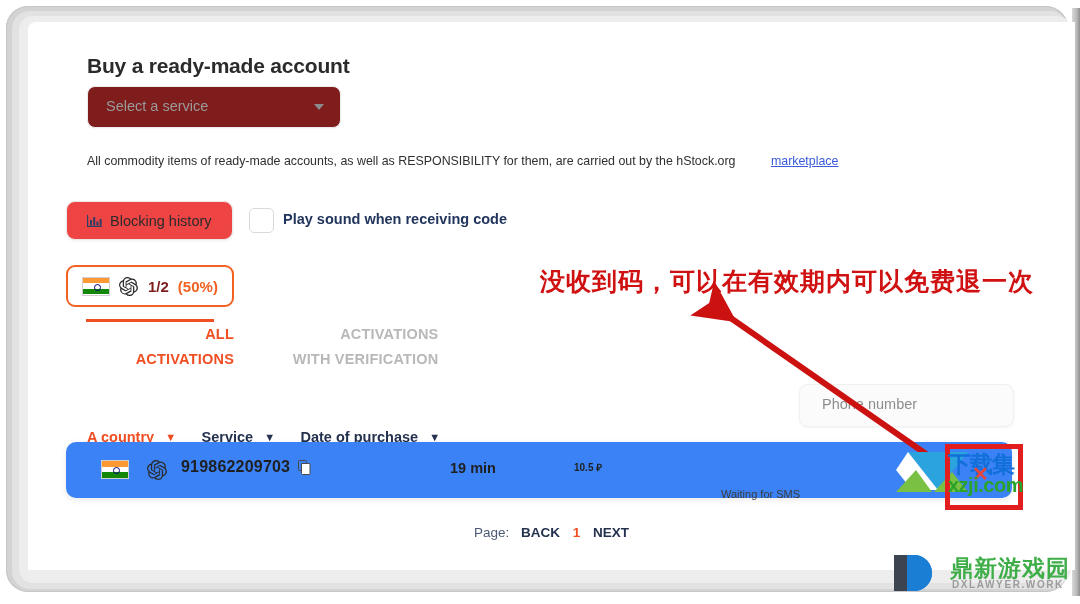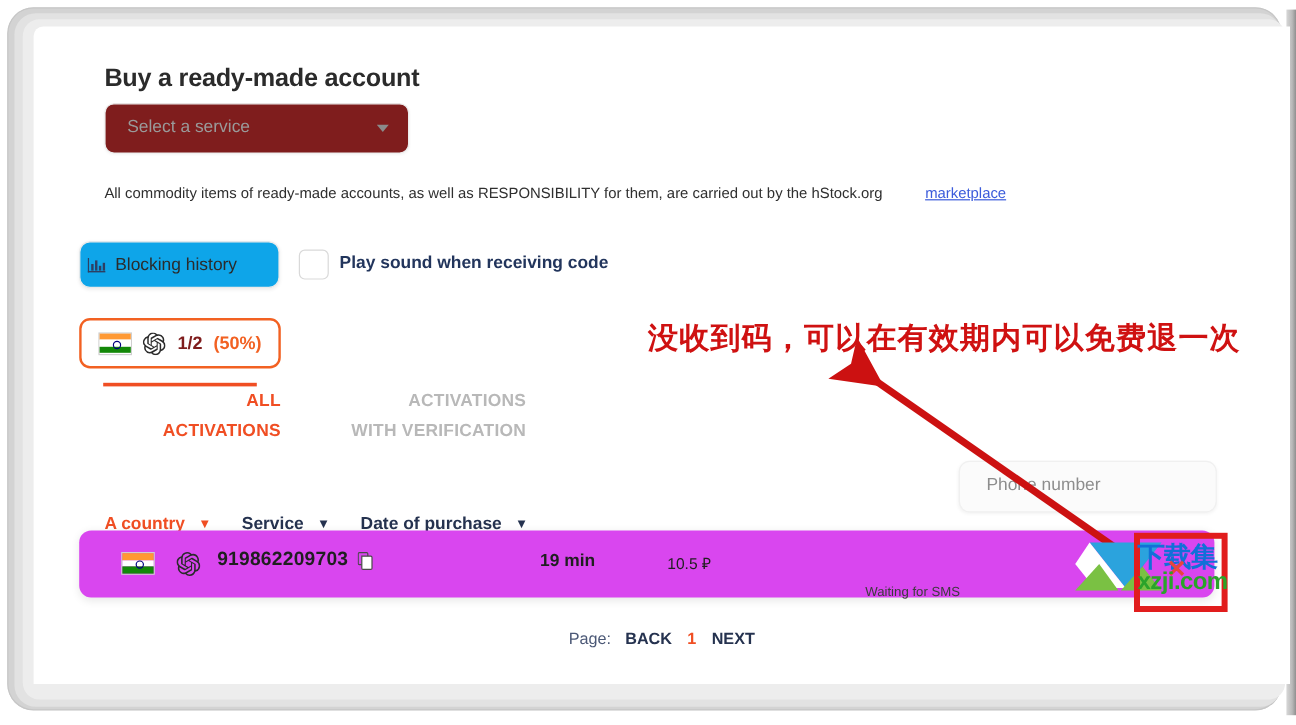--- a/index.html
+++ b/index.html
@@ -127,27 +127,27 @@
     text-decoration: underline;
     padding-left: 32px;
   }
 
   .blocking-btn {
     position: absolute;
     left: 38px;
     top: 179px;
     width: 167px;
     height: 39px;
-    background: #0ea5e9;
+    background: #ef4444;
     border: 1px solid #eaeaea;
     border-radius: 9px;
     box-shadow: 0 1px 3px rgba(0,0,0,.07);
     display: flex;
     align-items: center;
-    padding-left: 6px;
+    padding-left: 20px;
     box-sizing: border-box;
     cursor: pointer;
   }
   .bar-icon {
     width: 15px; height: 14px;
     margin-right: 8px;
     display: inline-block;
   }
   .blocking-btn .lbl {
     font-size: 14.5px;
@@ -287,42 +287,42 @@
     color: #8d8d8d;
   }
 
   
   .row-card {
     position: absolute;
     left: 38px;
     top: 420px;
     width: 946px;
     height: 56px;
-    background: #d946ef;
+    background: #3b82f6;
     border-radius: 10px;
     box-shadow: 0 2px 7px rgba(0,0,0,.09);
   }
   .row-flag { position: absolute; left: 35px; top: 18px; }
   .row-oai  { position: absolute; left: 81px; top: 18px; width: 20px; height: 20px; }
   .row-num {
     position: absolute; left: 115px; top: 16px;
     font-size: 16px; font-weight: bold; color: #1f1f1f;
     letter-spacing: .2px;
   }
   .copy-icon {
     position: absolute; left: 232px; top: 18px;
     width: 13px; height: 15px; cursor: pointer;
   }
   .row-time {
     position: absolute; left: 384px; top: 18px;
     font-size: 14.5px; font-weight: bold; color: #1f1f1f;
   }
   .row-price {
-    position: absolute; left: 490px; top: 18px;
-    font-size: 13px; font-weight: normal; color: #1f1f1f;
+    position: absolute; left: 508px; top: 18px;
+    font-size: 10px; font-weight: bold; color: #1f1f1f;
   }
   .row-status {
     position: absolute; left: 655px; top: 18px;
     font-size: 11px; color: #3b3b3b; margin-top: 28px;
   }
 
   
   .pagination {
     position: absolute; left: 0; top: 503px;
     width: 1047px; text-align: center;
@@ -523,14 +523,23 @@
     <polygon points="934,492 952,472 968,492" fill="#7ac143"></polygon>
   </svg>
 
   <div class="wm1">
     <div class="wm1-box"></div>
     <div class="wm1-top">下载集</div>
     <div class="wm1-x">✕</div>
     <div class="wm1-bot">xzji.com</div>
   </div>
 
+  <div class="wm2">
+    <svg width="56" height="44" viewBox="0 0 56 44">
+      <path d="M6 4 h20 a18 18 0 0 1 0 36 h-20 z" fill="#1a7fd4"></path>
+      <path d="M6 4 h13 v36 h-13 z" fill="#3b4450"></path>
+      <path d="M19 4 h7 a18 18 0 0 1 0 36 h-7 z" fill="#1a7fd4"></path>
+    </svg>
+    <div class="wm2-cn">鼎新游戏园</div>
+    <div class="wm2-en">DXLAWYER.WORK</div>
+  </div>
 
 </div>
 
 </body></html>

